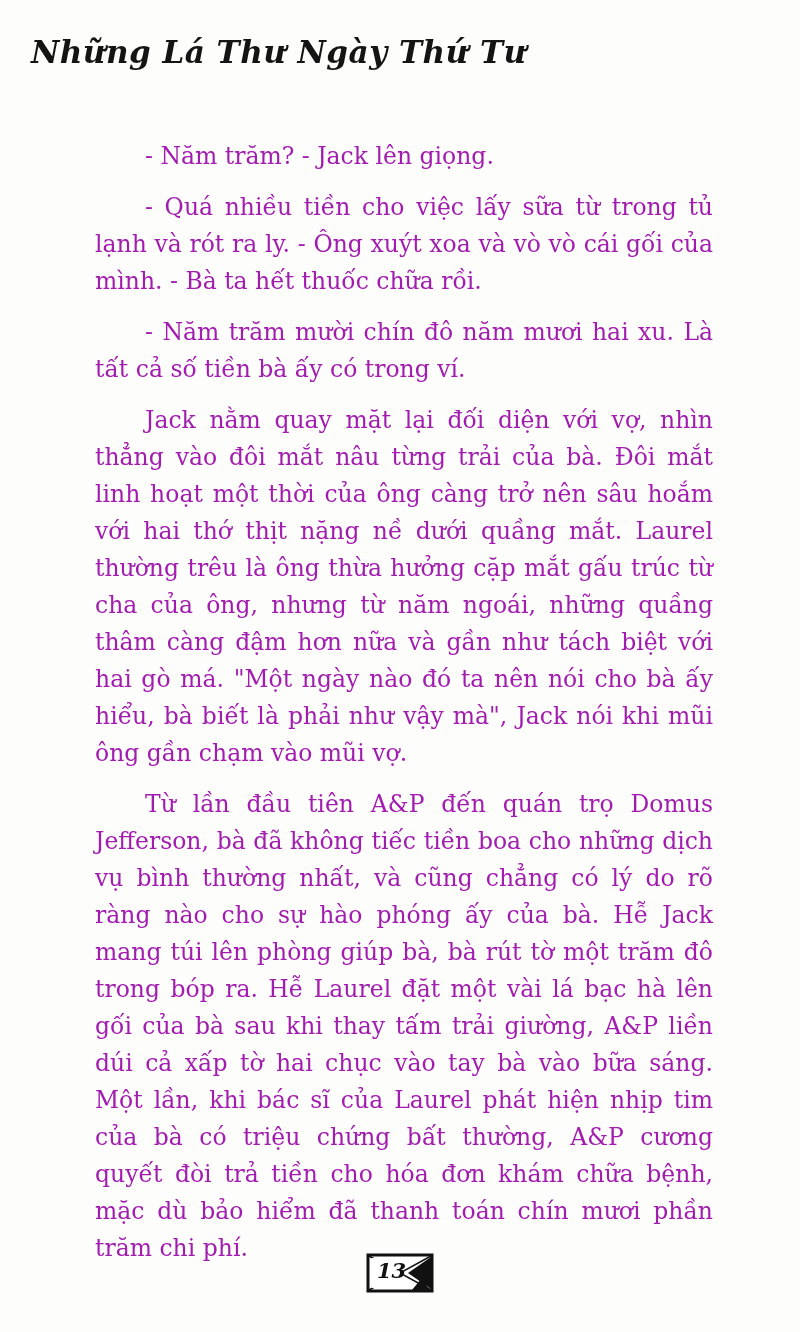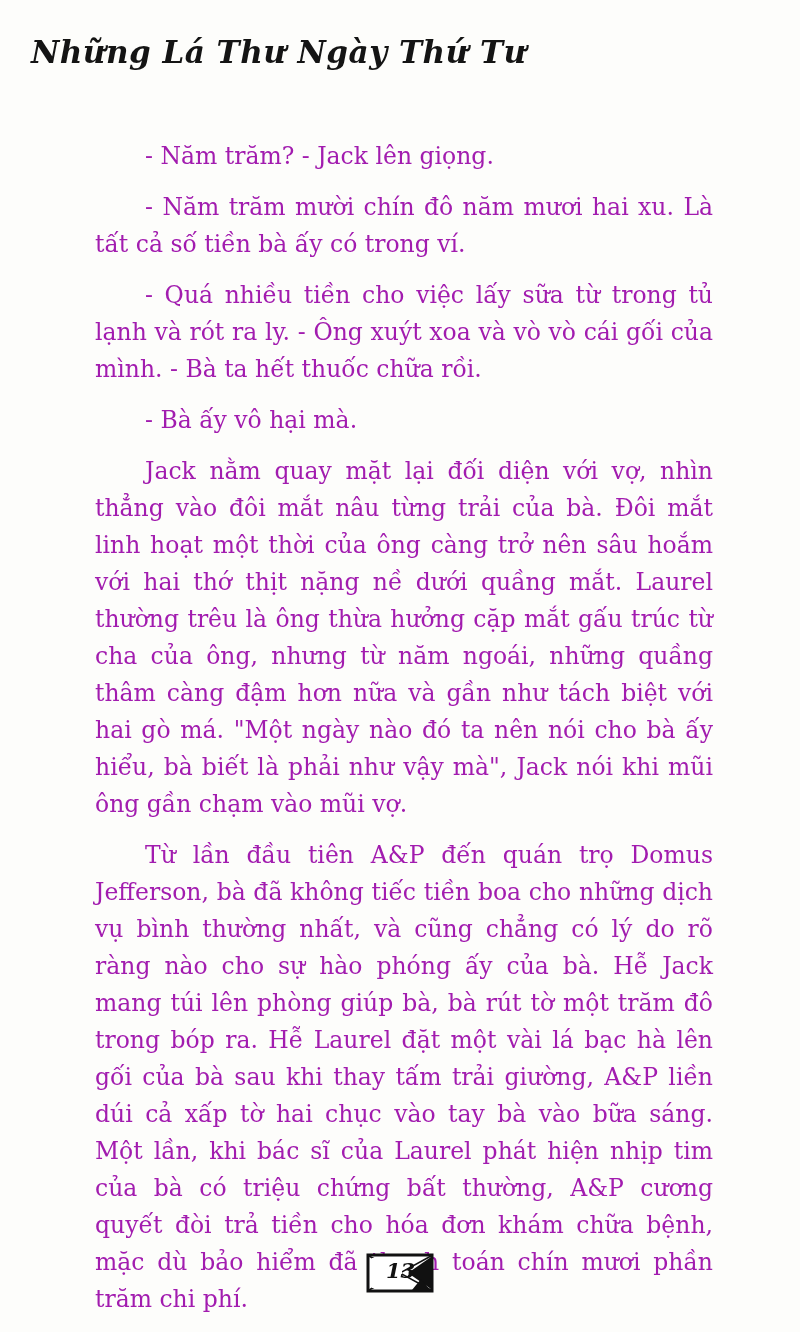--- a/index.html
+++ b/index.html
@@ -51,40 +51,39 @@
     top: 1253px;
     width: 68px;
     height: 40px;
   }
   .page-number-box svg {
     display: block;
   }
   .page-number-label {
     position: absolute;
     top: 5px;
-    left: 20px;
+    left: 11px;
     font-size: 21px;
     font-style: italic;
     font-weight: bold;
     color: #111;
     font-family: "DejaVu Serif", "Liberation Serif", serif;
   }
 </style>
 </head>
 <body>
 
 <div class="page">
 
   <div class="running-head">Những Lá Thư Ngày Thứ Tư</div>
 
   <div class="body-text">
     <p>- Năm trăm? -  Jack lên giọng.</p>
+    <p>- Quá nhiều tiền cho việc lấy sữa từ trong tủ lạnh và rót ra ly. - Ông xuýt xoa và vò vò cái gối của mình. - Bà ta hết thuốc chữa rồi.</p>
     <p>- Năm trăm mười chín đô năm mươi hai xu. Là tất cả số tiền bà ấy có trong ví.</p>
-    <p>- Quá nhiều tiền cho việc lấy sữa từ trong tủ lạnh và rót ra ly. - Ông xuýt xoa và vò vò cái gối của mình. - Bà ta hết thuốc chữa rồi.</p>
-    <p>- Bà ấy vô hại mà.</p>
     <p>Jack nằm quay mặt lại đối diện với vợ, nhìn thẳng vào đôi mắt nâu từng trải của bà. Đôi mắt linh hoạt một thời của ông càng trở nên sâu hoắm với hai thớ thịt nặng nề dưới quầng mắt. Laurel thường trêu là ông thừa hưởng cặp mắt gấu trúc từ cha của ông, nhưng từ năm ngoái, những quầng thâm càng đậm hơn nữa và gần như tách biệt với hai gò má. "Một ngày nào đó ta nên nói cho bà ấy hiểu, bà biết là phải như vậy mà", Jack nói khi mũi ông gần chạm vào mũi vợ.</p>
     <p>Từ lần đầu tiên A&amp;P đến quán trọ Domus Jefferson, bà đã không tiếc tiền boa cho những dịch vụ bình thường nhất, và cũng chẳng có lý do rõ ràng nào cho sự hào phóng ấy của bà. Hễ Jack mang túi lên phòng giúp bà, bà rút tờ một trăm đô trong bóp ra. Hễ Laurel đặt một vài lá bạc hà lên gối của bà sau khi thay tấm trải giường, A&amp;P liền dúi cả xấp tờ hai chục vào tay bà vào bữa sáng. Một lần, khi bác sĩ của Laurel phát hiện nhịp tim của bà có triệu chứng bất thường, A&amp;P cương quyết đòi trả tiền cho hóa đơn khám chữa bệnh, mặc dù bảo hiểm đã thanh toán chín mươi phần trăm chi phí.</p>
 
   </div>
 
   <div class="page-number-box">
     <span class="icon">
       <svg width="68" height="40" viewBox="0 0 68 40" xmlns="http://www.w3.org/2000/svg">
         <rect x="2" y="2" width="64" height="36" fill="#ffffff" stroke="#111111" stroke-width="3"></rect>
         <line x1="3" y1="3" x2="65" y2="37" stroke="#111111" stroke-width="1.5"></line>

